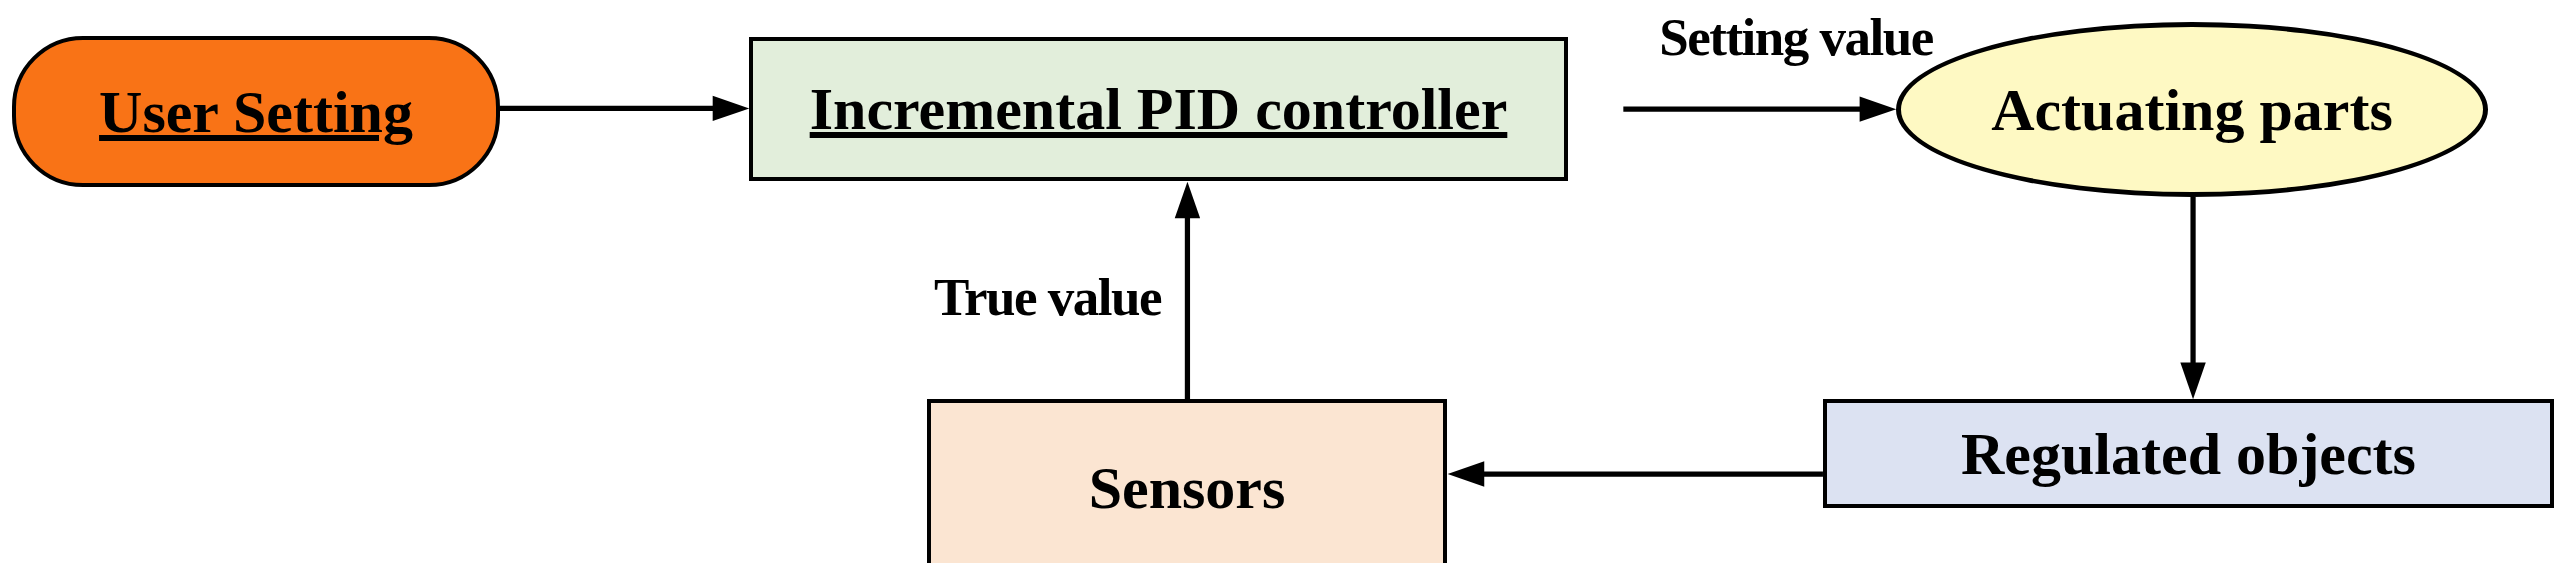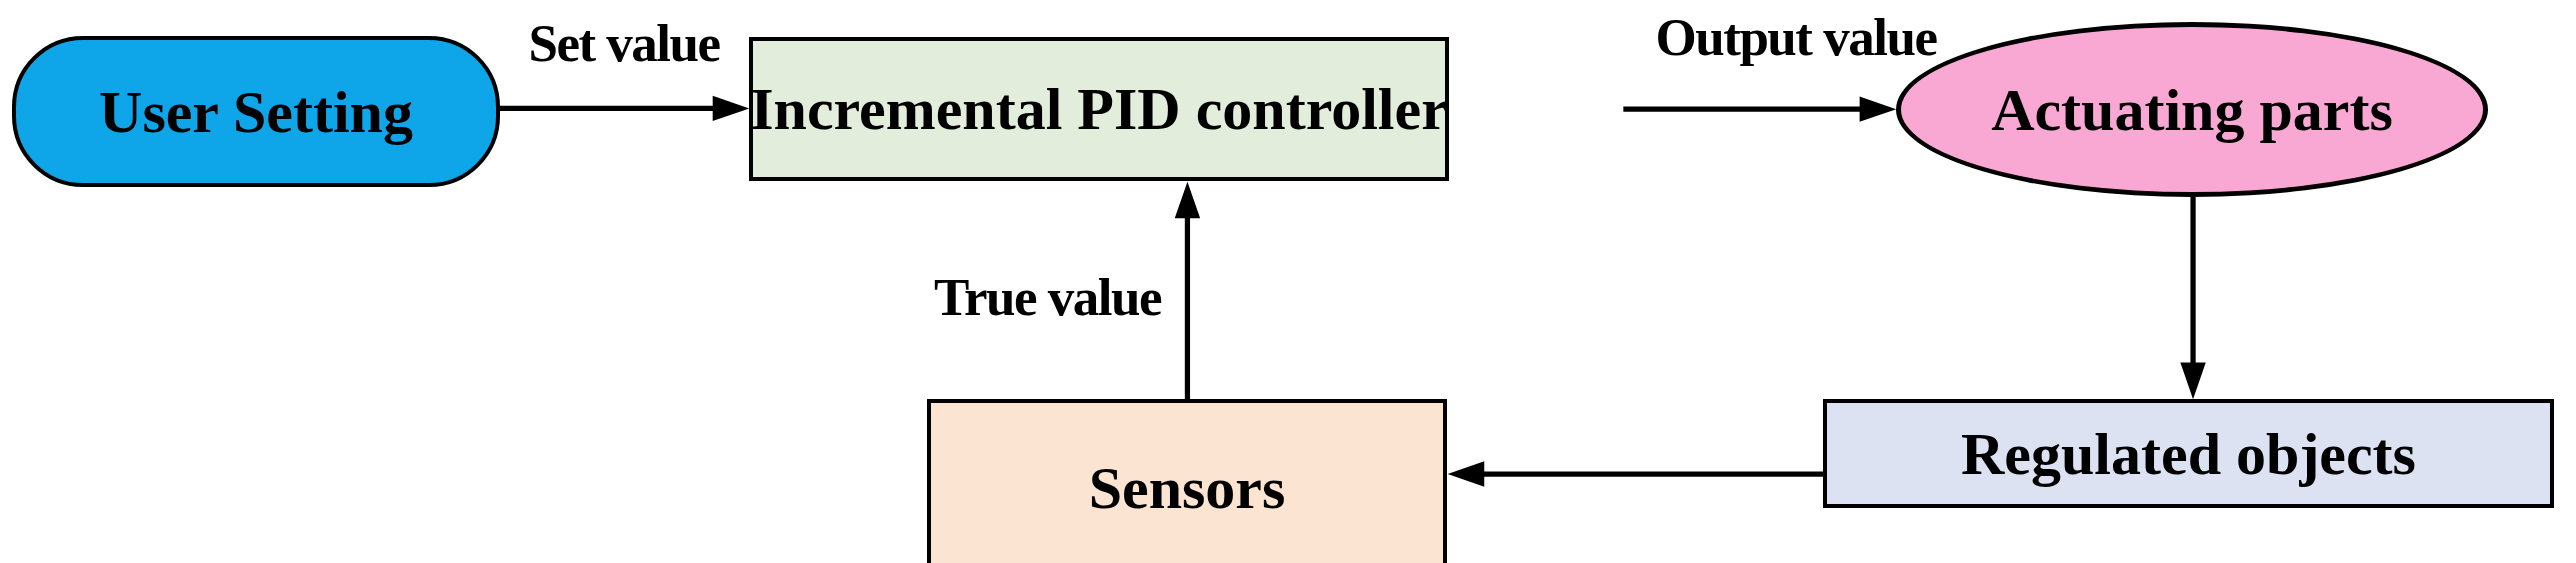--- a/index.html
+++ b/index.html
@@ -44,21 +44,21 @@
     line-height: 1;
     white-space: nowrap;
   }
   .node-user-setting {
     left: 12px;  top: 36px;
     width: 488px; height: 151px;
     border-radius: 71px;
   }
   .node-pid {
     left: 749px; top: 37px;
-    width: 700px; height: 144px;
+    width: 819px; height: 144px; text-decoration: underline;
   }
   .node-actuating {
     left: 1896px; top: 22px;
     width: 592px; height: 175px;
     border-radius: 50%;
     border-width: 5.2px;
   }
   .node-sensors {
     left: 927px; top: 399px;
     width: 520px; height: 178px;
@@ -104,40 +104,39 @@
     <line x1="2933" y1="263" x2="2933" y2="489"></line>
     <polygon points="2933,534 2916,485 2950,485"></polygon>
 
     <line x1="2438" y1="634" x2="1981" y2="634"></line>
     <polygon points="1936,634 1985,617 1985,651"></polygon>
 
     <line x1="1588" y1="534" x2="1588" y2="288"></line>
     <polygon points="1588,243 1571,292 1605,292"></polygon>
   </svg>
 
-  <div class="node node-user-setting" style="background-color: #0ea5e9;">
+  <div class="node node-user-setting" style="background-color: #f97316; text-decoration: underline;">
     <span>User Setting</span>
   </div>
 
   <div class="node node-pid" style="background-color: rgb(226, 238, 219);">
     <span>Incremental PID controller</span>
   </div>
 
-  <div class="node node-actuating" style="background-color: #f9a8d4;">
+  <div class="node node-actuating" style="background-color: #fef9c3;">
     <span>Actuating parts</span>
   </div>
 
   <div class="node node-sensors" style="background-color: rgb(251, 229, 210);">
     <span>Sensors</span>
   </div>
 
   <div class="node node-regulated" style="background-color: rgb(220, 226, 242);">
     <span>Regulated objects</span>
   </div>
 
-  <div class="edge-label label-set-value">Set value</div>
 
-  <div class="edge-label label-output-value">Output value</div>
+  <div class="edge-label label-output-value">Setting value</div>
 
   <div class="edge-label label-true-value">True value</div>
 
 </div>
 
 
 </body></html>

